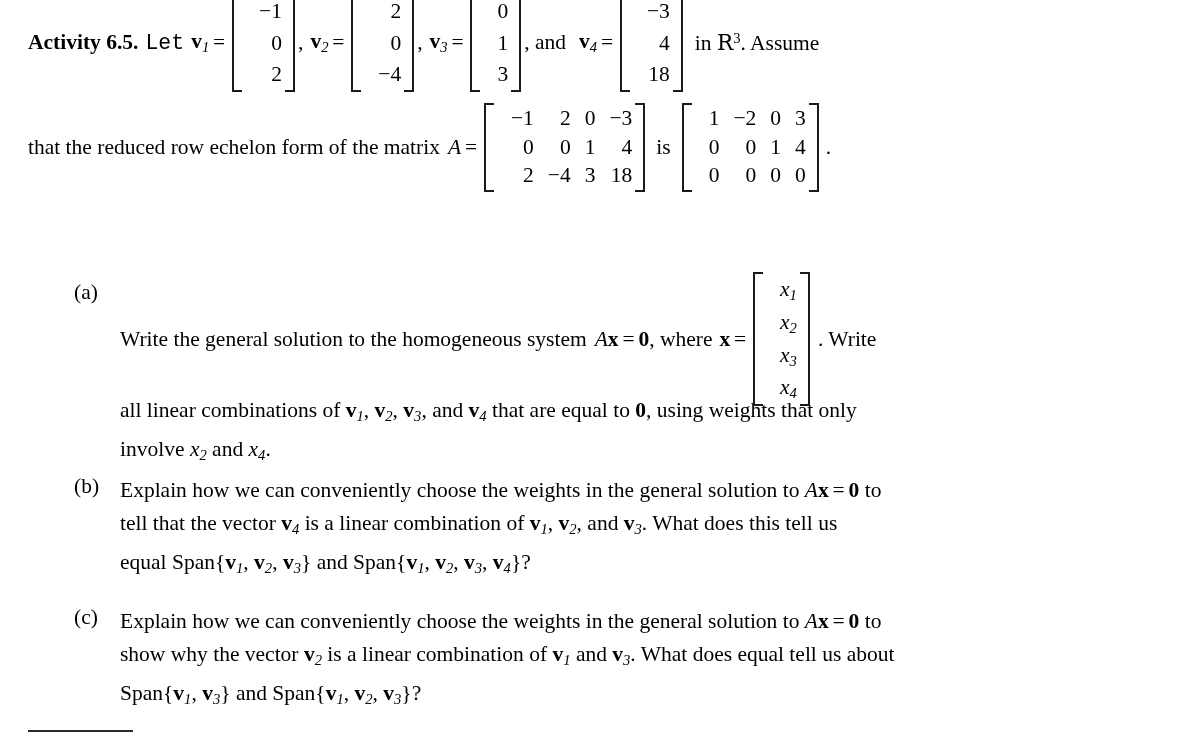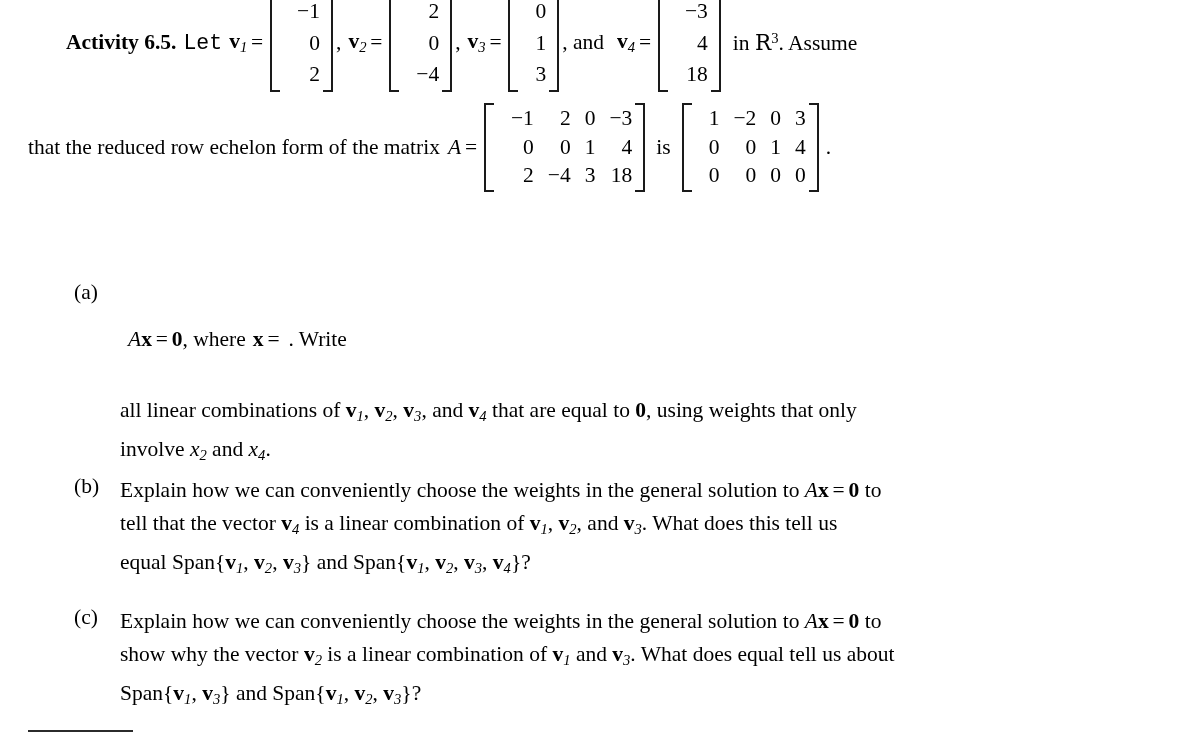--- a/index.html
+++ b/index.html
@@ -138,21 +138,21 @@
     top: 730px;
     width: 105px;
     height: 2px;
     background: #2b2b2b;
   }
 </style>
 </head>
 <body>
 
 <div class="line row-flex" id="line-vectors">
-  <span style="font-weight:bold;margin-left:38px;">Activity 6.5.</span>
+  <span style="font-weight:bold;">Activity 6.5.</span>
   <span style="padding-left:7px;font-family:Liberation Mono, monospace;">Let</span>
 
   <span style="padding-left:7px;">
     <span class="bvec">v</span><span class="sub">1</span>
   </span>
   <span class="op">=</span>
   <span class="matrix cols1 tall">
     <span class="cell">−1</span>
     <span class="cell">0</span>
     <span class="cell">2</span>
@@ -234,27 +234,34 @@
     <span class="cell">0</span>
   </span>
   <span style="padding-left:4px;">.</span>
 </div>
 
 <div class="item" id="item-a">
   <span class="item-label">(a)</span>
   <div class="item-body">
 
     <div class="avec-row">
+      <span>Write the general solution to the homogeneous system</span>
       <span style="padding-left:8px;text-align:center;">
         <span class="mathvar">A</span><span class="bvec">x</span><span class="op">=</span><span class="bvec">0</span>
       </span>
       <span>, where</span>
       <span class="bvec" style="padding-left:7px;">x</span>
       <span class="op">=</span>
 
+      <span class="matrix cols1 tall">
+        <span class="cell"><span class="mathvar">x</span><span class="sub">1</span></span>
+        <span class="cell"><span class="mathvar">x</span><span class="sub">2</span></span>
+        <span class="cell"><span class="mathvar">x</span><span class="sub">3</span></span>
+        <span class="cell"><span class="mathvar">x</span><span class="sub">4</span></span>
+      </span>
       <span style="padding-left:5px;">. Write</span>
     </div>
 
     <div class="after-rows">
       <div class="txt-line">
         <span>all linear combinations of</span>
         <span class="bvec">v<span class="sub">1</span></span><span>,</span>
         <span class="bvec">v<span class="sub">2</span></span><span>,</span>
         <span class="bvec">v<span class="sub">3</span></span><span>, and</span>
         <span class="bvec">v<span class="sub">4</span></span>

